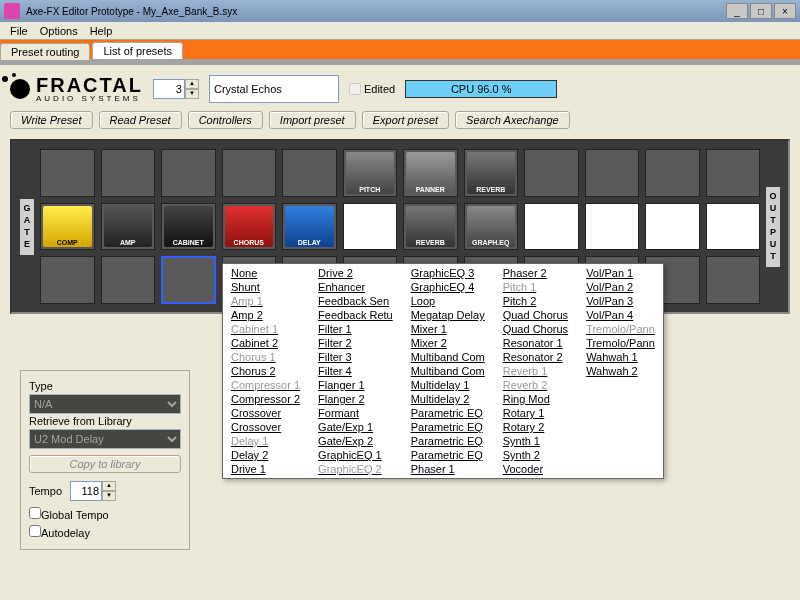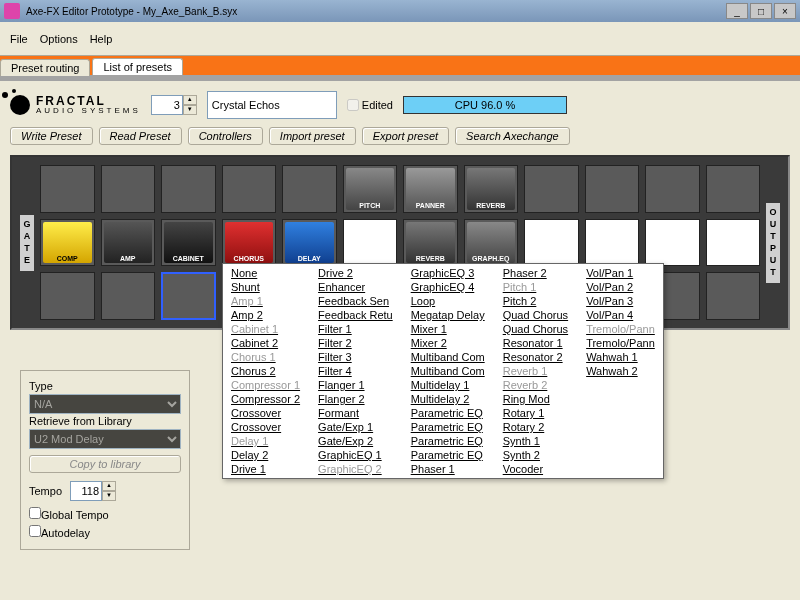--- a/index.html
+++ b/index.html
@@ -3,48 +3,48 @@
 <meta charset="utf-8">
 <style>
 * { box-sizing: border-box; margin: 0; padding: 0; font-family: Tahoma, Arial, sans-serif; font-size: 11px; }
 body { background: #ece9d8; width: 800px; height: 600px; overflow: hidden; position: relative; }
 
 .titlebar { background: linear-gradient(#99b4d1,#7a96b8); height: 22px; display: flex; align-items: center; padding: 0 4px; color: #000; }
 .titlebar .title { flex: 1; padding-left: 4px; font-size: 10px; }
 .titlebar .icon { width: 16px; height: 16px; background: #d4a; border-radius: 2px; margin-right: 2px; }
 .winbtn { width: 22px; height: 16px; background: #c8c8c8; border: 1px solid #888; margin-left: 2px; display: flex; align-items: center; justify-content: center; font-size: 10px; cursor: pointer; }
 
-.menubar { background: #ece9d8; height: 34px; display: flex; align-items: center; padding: 0 4px; border-bottom: 1px solid #aca899; }
+.menubar { background: #ece9d8; height: 18px; display: flex; align-items: center; padding: 0 4px; border-bottom: 1px solid #aca899; }
 .menubar span { padding: 0 6px; cursor: pointer; }
 
 .tabbar { display: flex; background: #f97316; padding-top: 2px; border-bottom: 6px solid #a3a3a3; }
 .tab { background: #fff; border: 1px solid #aca899; border-bottom: none; padding: 2px 10px; margin-right: 2px; border-radius: 3px 3px 0 0; cursor: pointer; }
 .tab.active { background: #ece9d8; position: relative; top: 1px; }
 
 .content { background: #ece9d8; padding: 10px; position: relative; }
 
 .toprow { display: flex; align-items: center; gap: 10px; margin-bottom: 8px; }
 .logo { display: flex; align-items: center; gap: 6px; }
 .logo-dot { width: 20px; height: 20px; background: #000; border-radius: 50%; position: relative; }
 .logo-dot::before, .logo-dot::after { content:''; position:absolute; background:#000; border-radius:50%; }
 .logo-dot::before { width:6px; height:6px; top:-3px; left:-8px; }
 .logo-dot::after { width:4px; height:4px; top:-6px; left:2px; }
 .logo-text { line-height: 1; }
-.logo-text .big { font-size: 12px; font-weight: bold; letter-spacing: 2px; }
+.logo-text .big { font-size: 20px; font-weight: bold; letter-spacing: 2px; }
 .logo-text .small { font-size: 8px; letter-spacing: 3px; }
 
 .spinner { display: flex; }
 .spinner input { width: 32px; height: 20px; border: 1px solid #7f9db9; text-align: right; padding-right: 2px; }
 .spinbtns { display: flex; flex-direction: column; }
 .spinbtns div { width: 14px; height: 10px; background: #ece9d8; border: 1px solid #aca899; font-size: 6px; text-align: center; cursor: pointer; }
 
 .textfield { height: 20px; border: 1px solid #7f9db9; background: #fff; padding: 13px 4px; width: 130px; }
 .chk { display: flex; align-items: center; gap: 3px; }
 .chk input { width: 12px; height: 12px; }
-.cpu { background: #6dcff6; border: 1px solid #333; width: 164px; height: 18px; text-align: center; line-height: 16px; position: relative; }
+.cpu { background: #6dcff6; border: 1px solid #333; width: 152px; height: 18px; text-align: center; line-height: 16px; position: relative; }
 
 .btnrow { display: flex; gap: 6px; margin-bottom: 10px; flex-wrap: wrap; }
 .btn { background: #ece9d8; border: 1px solid #aca899; border-radius: 3px; padding: 2px 10px; cursor: pointer; box-shadow: inset 1px 1px #fff; font-style: italic; }
 
 .grid-area { background: #3a3a3a; border: 2px inset #888; padding: 8px; position: relative; height: 175px; }
 .grid-inner { display: flex; align-items: center; gap: 6px; height: 100%; }
 .gatelabel, .outlabel { background: #d0d0d0; writing-mode: vertical-lr; text-orientation: upright; padding: 4px 2px; font-size: 9px; letter-spacing: 2px; font-weight: bold; text-align: center; }
 .slots { display: grid; grid-template-columns: repeat(12, 1fr); grid-template-rows: repeat(3, 1fr); gap: 6px; flex: 1; height: 100%; }
 .slot { background: #5a5a5a; border: 1px solid #222; position: relative; }
 .slot.sel { border: 2px solid #3060ff; }

